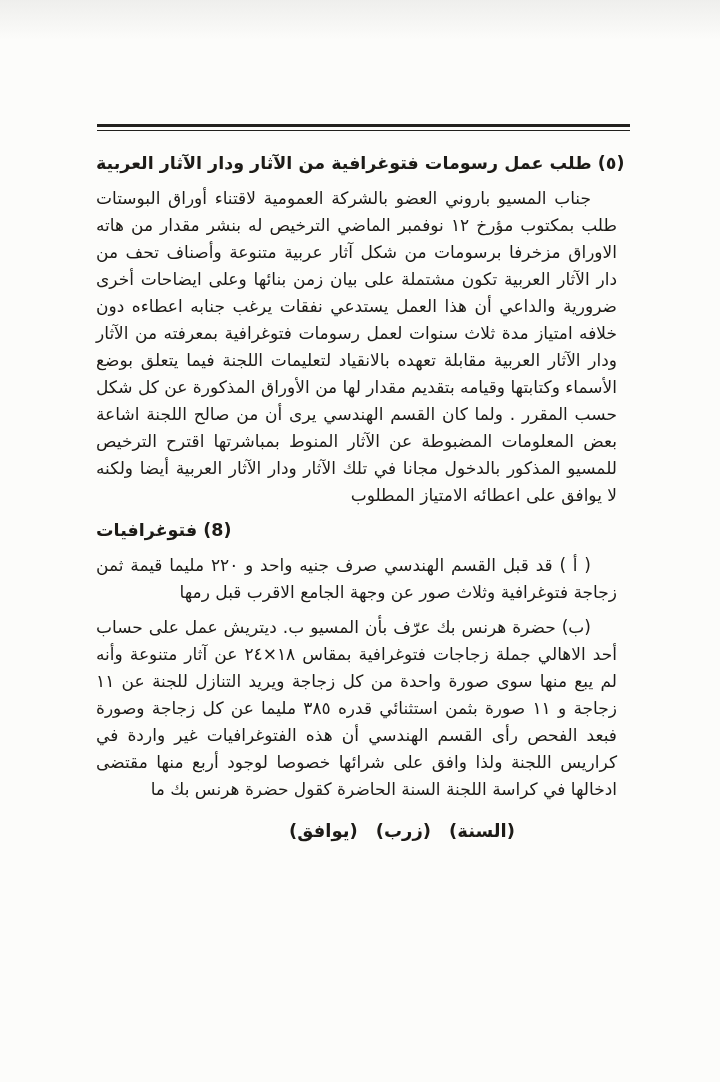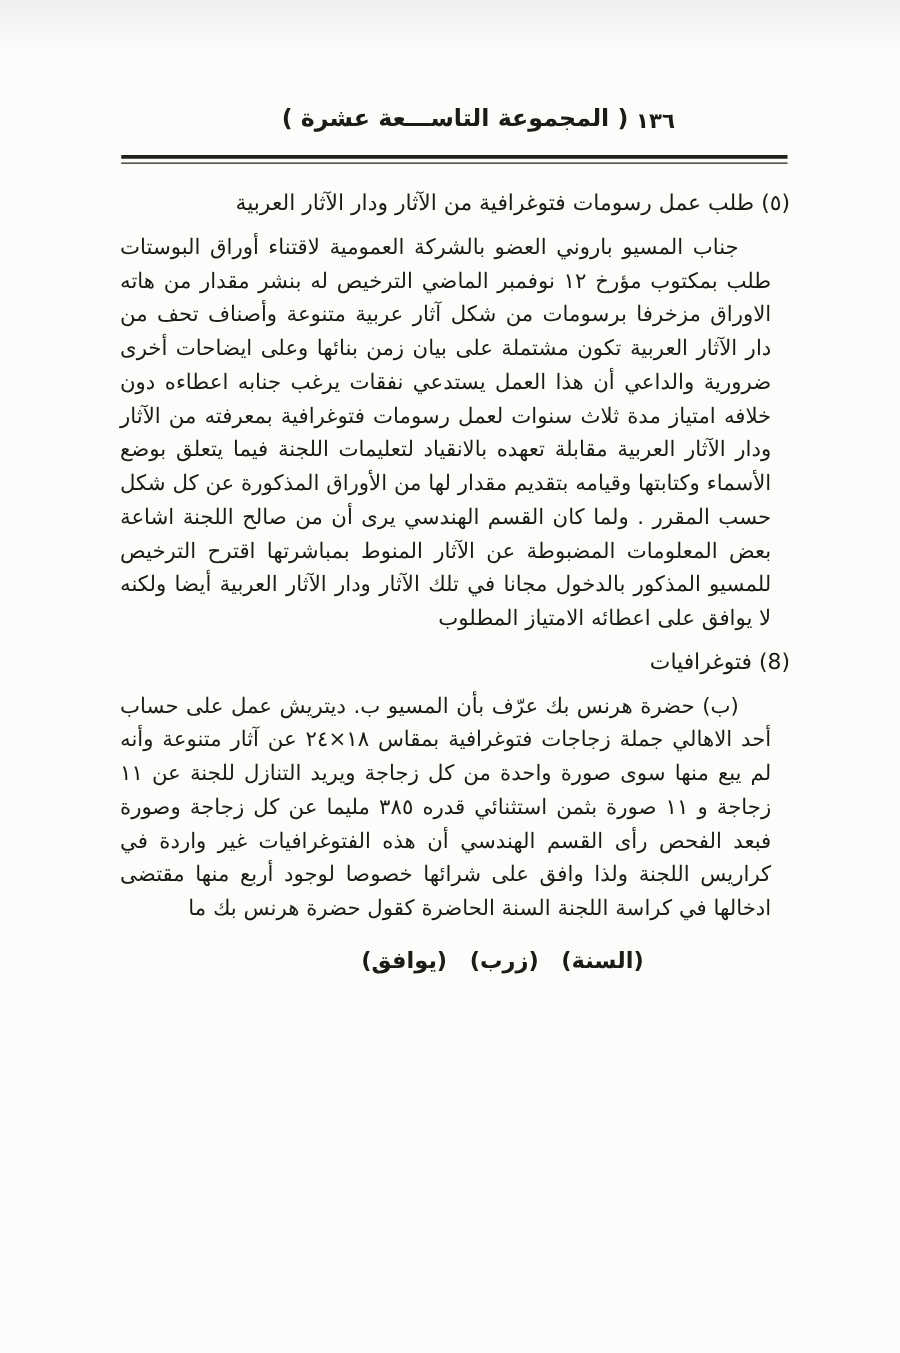--- a/index.html
+++ b/index.html
@@ -71,22 +71,22 @@
     left: 96px;
     right: 88px;
     direction: rtl;
     font-size: 17px;
     line-height: 27px;
     text-align: justify;
   }
   .section-heading {
     margin: 4px 0 8px 0;
     font-size: 17.5px;
-    font-weight: normal;
-    text-align: right;
+    font-weight: bold;
+    text-align: left;
     line-height: 27px;
   }
   .body-text {
     margin: 0 15px 8px 0;
     text-indent: 26px;
   }
   .sig-area {
     width: 270px;
     margin: 14px auto 0 0;   
     margin-right: 95px;
@@ -103,35 +103,32 @@
     gap: 18px;
     font-size: 18px;
     font-weight: bold;
   }
 </style>
 </head>
 <body>
 
 <div class="scan-page">
 
-  <header class="page-header">
-    <div class="header-title">( المجموعة التاســـعة عشرة )</div>
-    <div class="page-number">١٣٦</div>
-  </header>
 
   <div class="rule"></div>
 
   <main class="content">
 
     <h2 class="section-heading">(٥) طلب عمل رسومات فتوغرافية من الآثار ودار الآثار العربية</h2>
 
     <p class="body-text">جناب المسيو باروني العضو بالشركة العمومية لاقتناء أوراق البوستات طلب بمكتوب مؤرخ ١٢ نوفمبر الماضي الترخيص له بنشر مقدار من هاته الاوراق مزخرفا برسومات من شكل آثار عربية متنوعة وأصناف تحف من دار الآثار العربية تكون مشتملة على بيان زمن بنائها وعلى ايضاحات أخرى ضرورية والداعي أن هذا العمل يستدعي نفقات يرغب جنابه اعطاءه دون خلافه امتياز مدة ثلاث سنوات لعمل رسومات فتوغرافية بمعرفته من الآثار ودار الآثار العربية مقابلة تعهده بالانقياد لتعليمات اللجنة فيما يتعلق بوضع الأسماء وكتابتها وقيامه بتقديم مقدار لها من الأوراق المذكورة عن كل شكل حسب المقرر . ولما كان القسم الهندسي يرى أن من صالح اللجنة اشاعة بعض المعلومات المضبوطة عن الآثار المنوط بمباشرتها اقترح الترخيص للمسيو المذكور بالدخول مجانا في تلك الآثار ودار الآثار العربية أيضا ولكنه لا يوافق على اعطائه الامتياز المطلوب</p>
 
     <h2 class="section-heading">(8) فتوغرافيات</h2>
 
+    <p class="body-text">( أ ) قد قبل القسم الهندسي صرف جنيه واحد و ٢٢٠ مليما قيمة ثمن زجاجة فتوغرافية وثلاث صور عن وجهة الجامع الاقرب قبل رمها</p>
 
     <p class="body-text">(ب) حضرة هرنس بك عرّف بأن المسيو ب. ديتريش عمل على حساب أحد الاهالي جملة زجاجات فتوغرافية بمقاس ١٨×٢٤ عن آثار متنوعة وأنه لم يبع منها سوى صورة واحدة من كل زجاجة ويريد التنازل للجنة عن ١١ زجاجة و ١١ صورة بثمن استثنائي قدره ٣٨٥ مليما عن كل زجاجة وصورة فبعد الفحص رأى القسم الهندسي أن هذه الفتوغرافيات غير واردة في كراريس اللجنة ولذا وافق على شرائها خصوصا لوجود أربع منها مقتضى ادخالها في كراسة اللجنة السنة الحاضرة كقول حضرة هرنس بك ما</p>
 
     <div class="sig-area">
       <div class="signatures">
         <span>(السنة)</span>
         <span>(زرب)</span>
         <span>(يوافق)</span>
       </div>
     </div>

